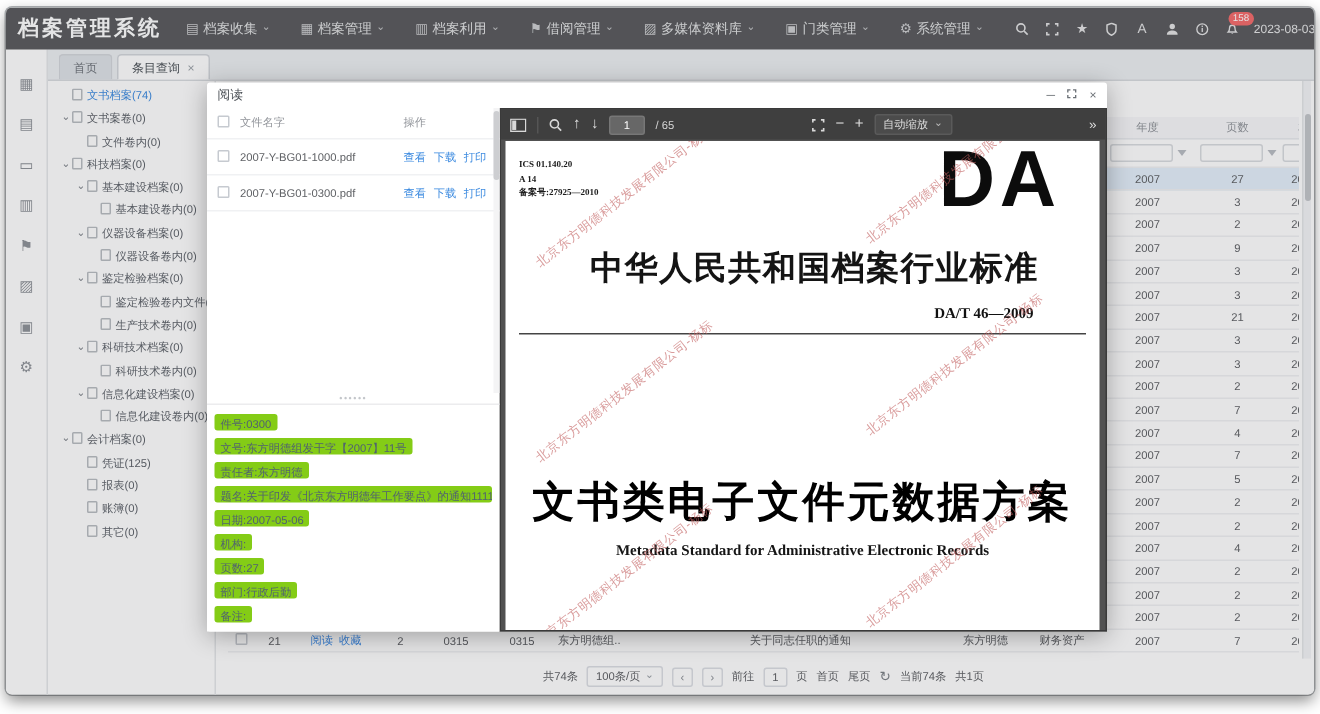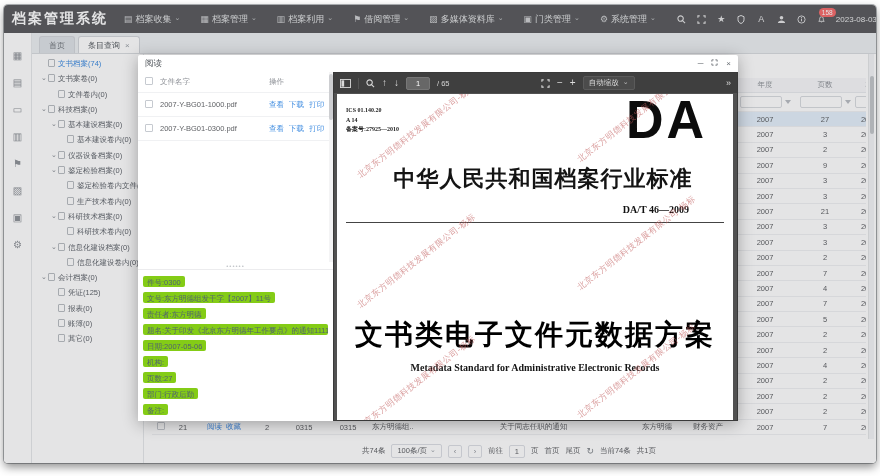--- a/index.html
+++ b/index.html
@@ -306,20 +306,25 @@
         <span class="fico"></span>
         <span>基本建设卷内(0)</span>
       </div>
 
       <div class="tree-item lv1">
         <span class="car">⌄</span>
         <span class="fico"></span>
         <span>仪器设备档案(0)</span>
       </div>
 
+      <div class="tree-item lv2">
+        <span class="car"></span>
+        <span class="fico"></span>
+        <span>仪器设备卷内(0)</span>
+      </div>
 
       <div class="tree-item lv1">
         <span class="car">⌄</span>
         <span class="fico"></span>
         <span>鉴定检验档案(0)</span>
       </div>
 
       <div class="tree-item lv2">
         <span class="car"></span>
         <span class="fico"></span>

